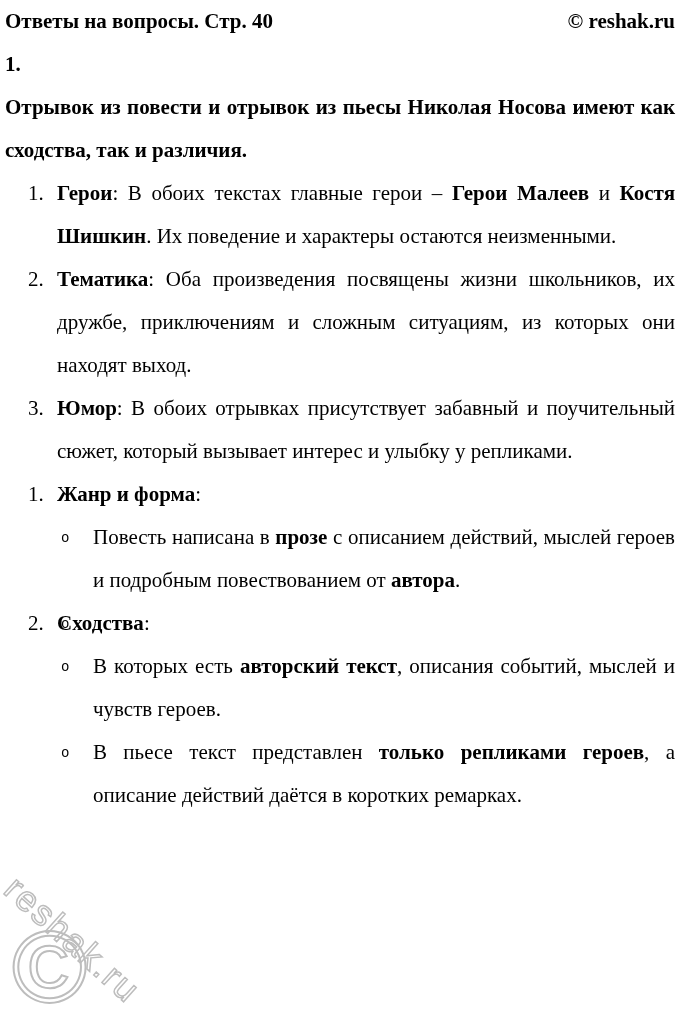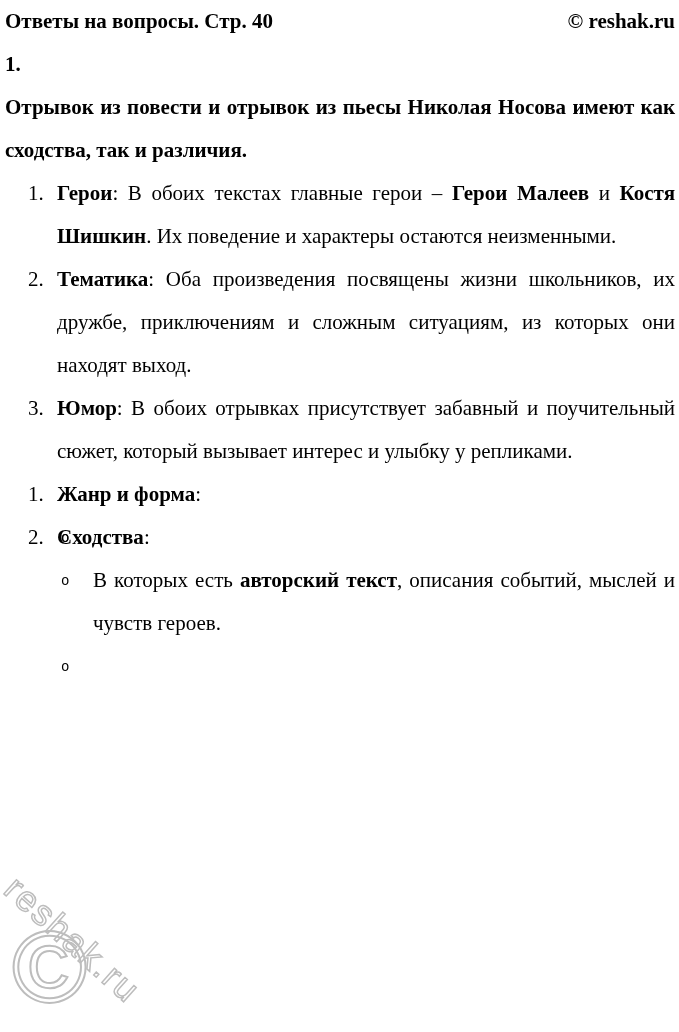--- a/index.html
+++ b/index.html
@@ -84,34 +84,36 @@
     </div>
 
 
     <div class="num-item">
       <span class="num-marker">1.</span>
       <div><b>Жанр и форма</b><span>:</span></div>
     </div>
 
     <div class="sub-item">
       <span class="sub-marker">o</span>
+      <div class="justify"><span>Повесть написана в </span><b>прозе</b><span> с описанием действий, мыслей героев и подробным повествованием от </span><b>автора</b><span>.</span></div>
     </div>
 
     <div class="sub-item">
       <span class="sub-marker">o</span>
     </div>
 
     <div class="num-item">
       <span class="num-marker">2.</span>
       <div><b>Сходства</b><span>:</span></div>
     </div>
 
     <div class="sub-item">
       <span class="sub-marker">o</span>
       <div class="justify"><span>В которых есть </span><b>авторский текст</b><span>, описания событий, мыслей и чувств героев.</span></div>
     </div>
 
     <div class="sub-item">
       <span class="sub-marker">o</span>
+      <div class="justify"><span>В пьесе текст представлен </span><b>только репликами героев</b><span>, а описание действий даётся в коротких ремарках.</span></div>
     </div>
 
   </div>
 </div>
 
 </body></html>

